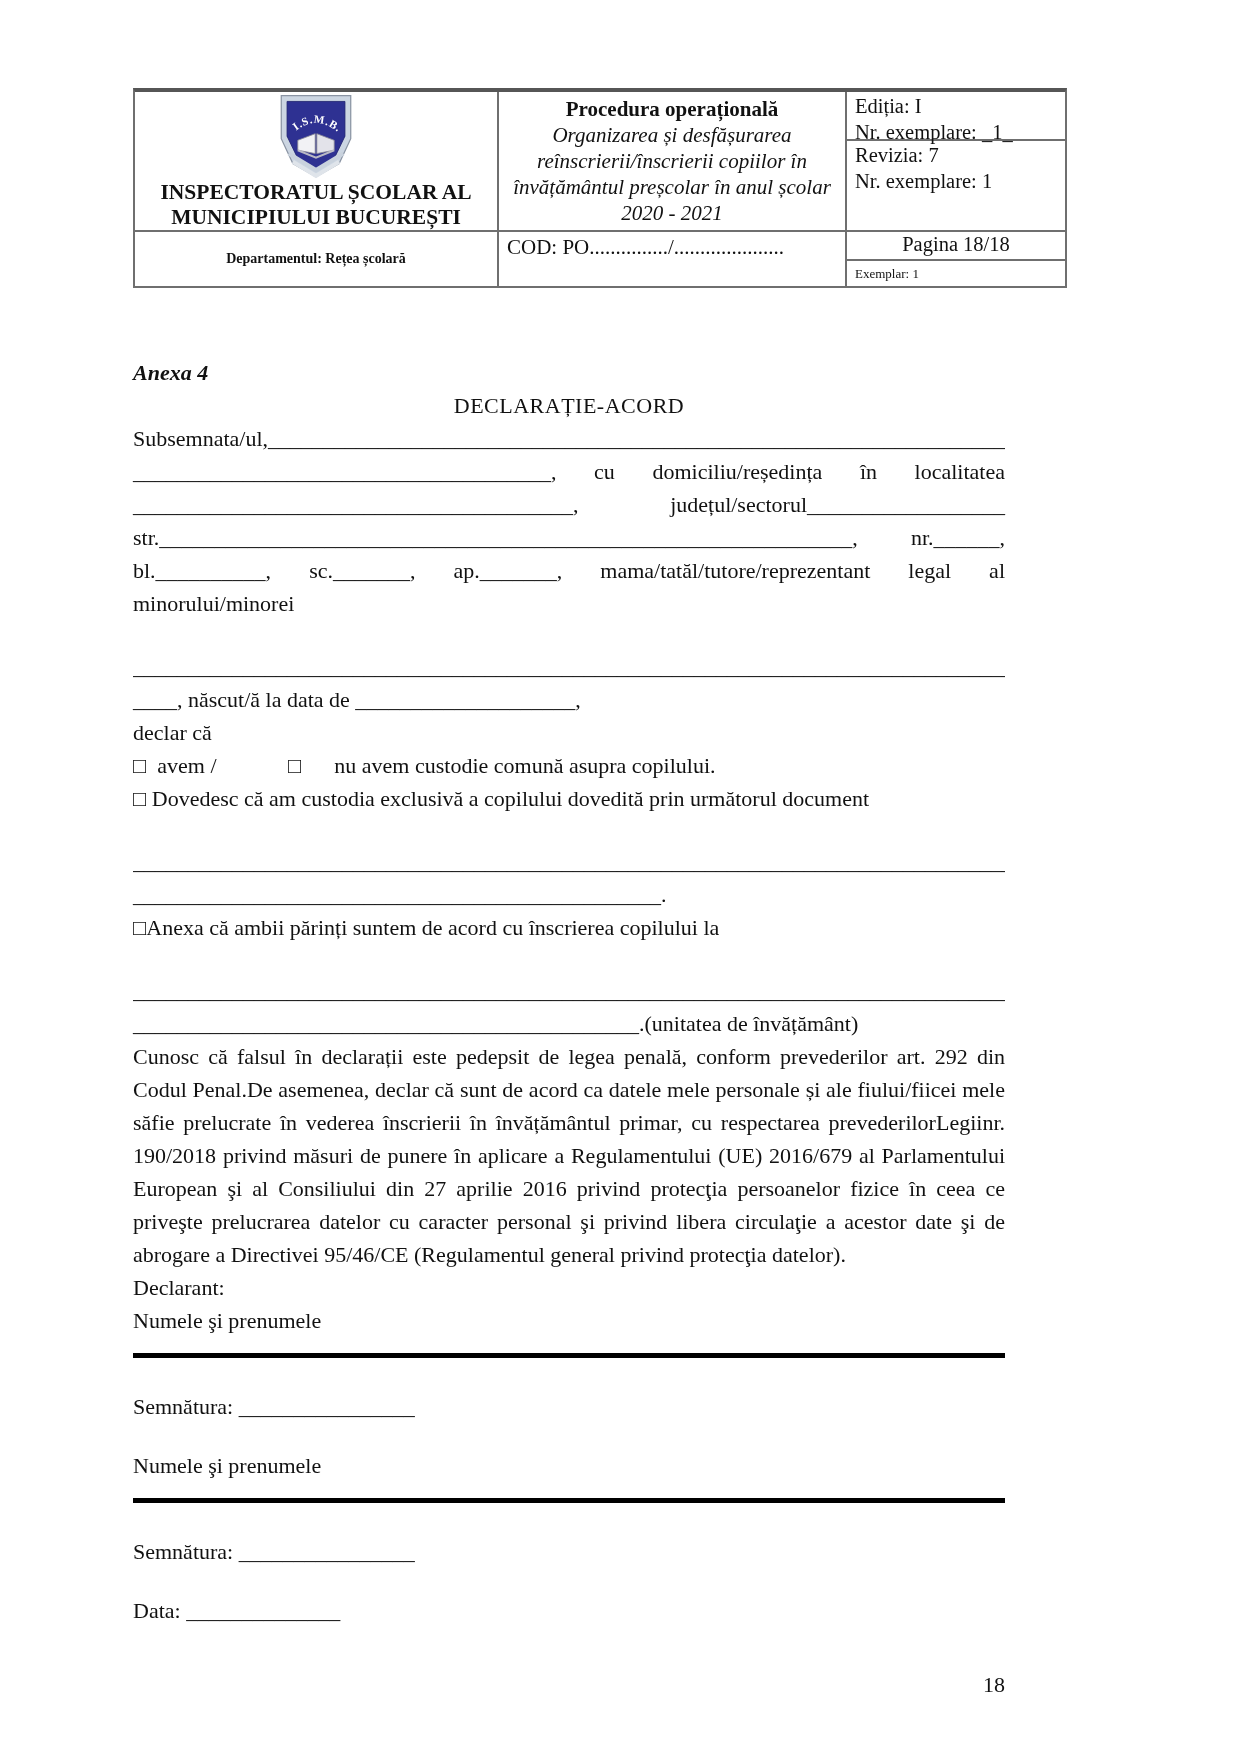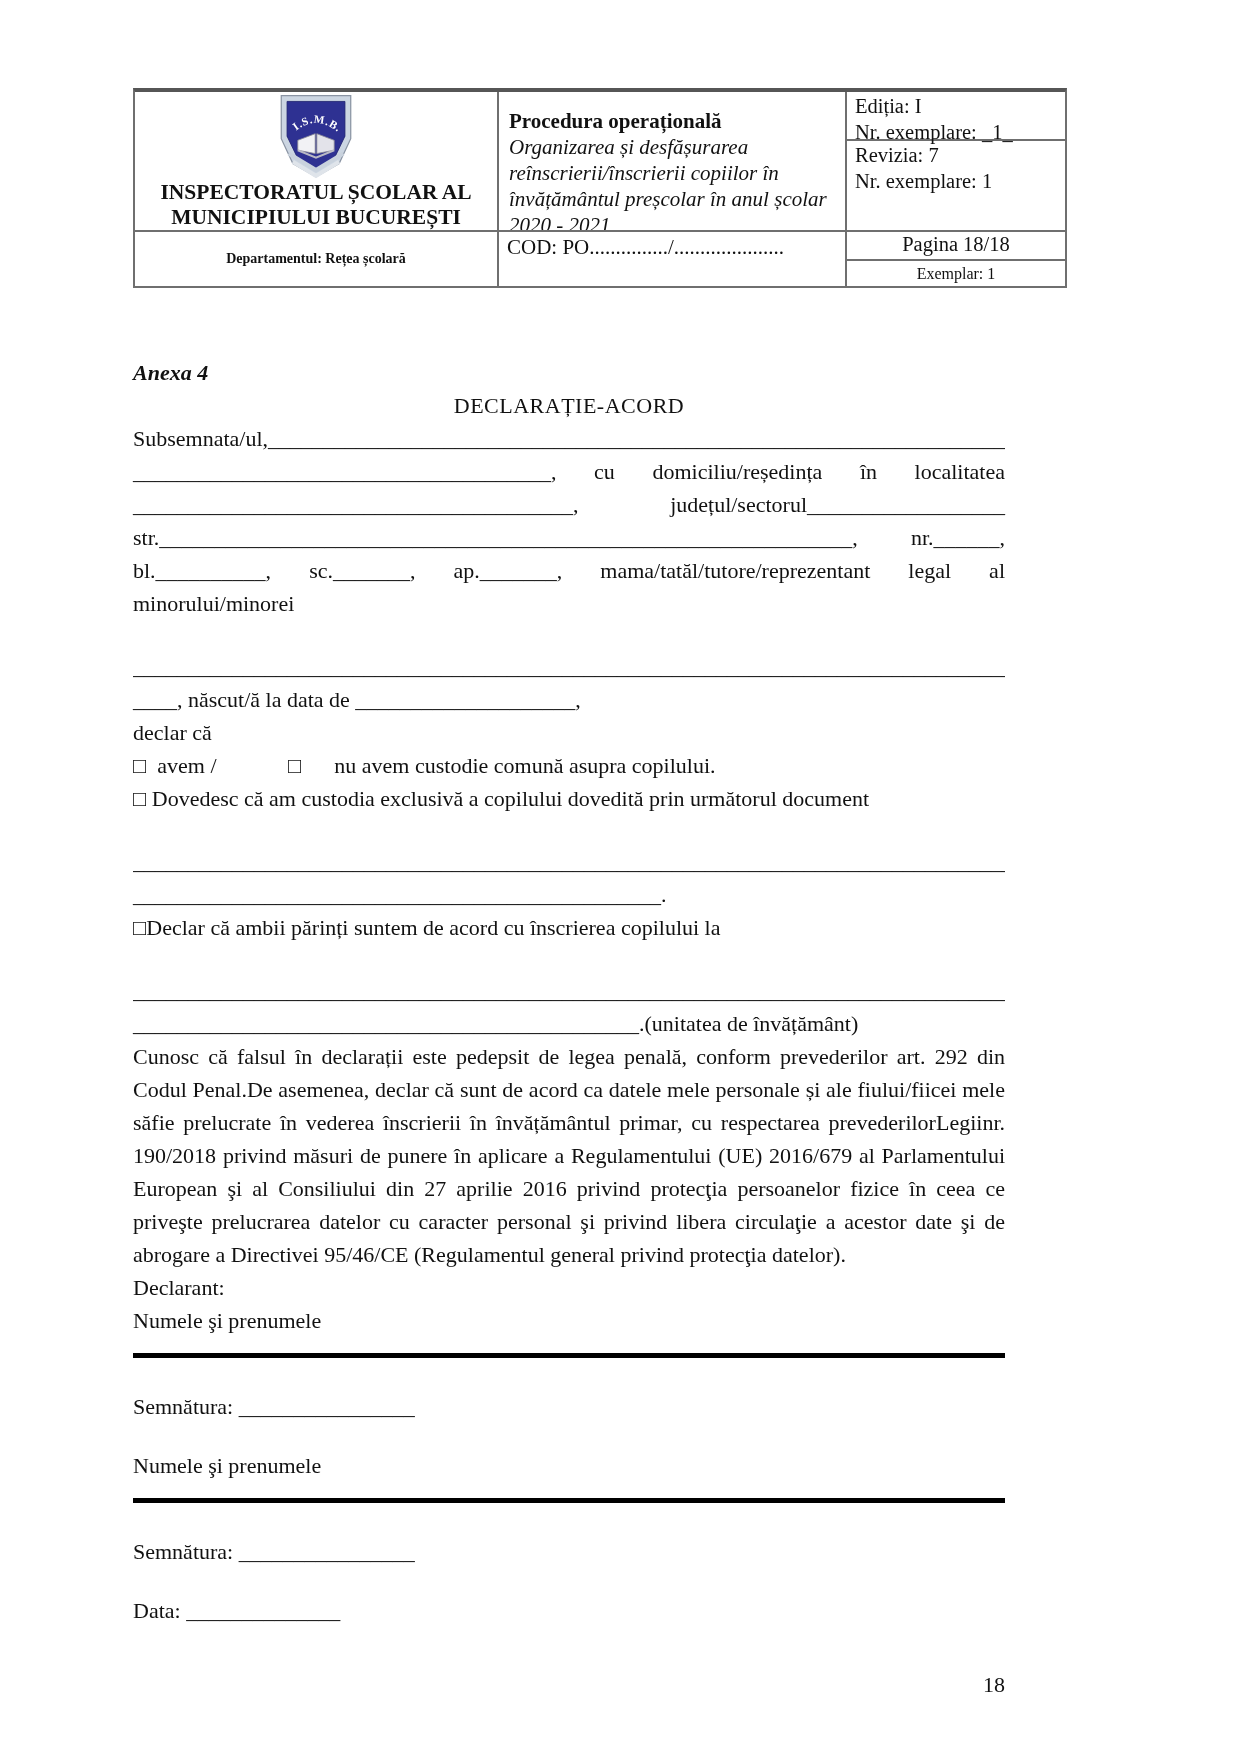--- a/index.html
+++ b/index.html
@@ -19,31 +19,31 @@
     grid-template-rows:140px 54px;
     border:2px solid #6f6f6f;
     border-top:4px solid #565656;
     background:#fff;
   }
   .cell{border-right:2px solid #6f6f6f;border-bottom:2px solid #6f6f6f;box-sizing:border-box;overflow:hidden;}
   .cell:nth-child(3n){border-right:none;}
   .row2{border-bottom:none;}
   .org-cell{display:flex;flex-direction:column;align-items:center;justify-content:flex-start;padding-top:2px;}
   .org-name{font-weight:bold;font-size:21.5px;line-height:25px;text-align:center;padding:0 14px;}
-  .proc-cell{font-size:21px;line-height:26px;padding:16px 10px;}
+  .proc-cell{text-align:center;font-size:21px;line-height:26px;padding:4px 10px;}
   .proc-title{font-weight:bold;}
   .proc-subtitle{font-weight:normal;font-style:italic;}
   .right-stack{display:flex;flex-direction:column;}
   .rcell{padding:1px 8px;font-size:20.5px;line-height:26px;box-sizing:border-box;}
   .rcell-top{height:49px;border-bottom:2px solid #6f6f6f;}
   .rcell-bottom{flex:1;}
   .dept-cell{display:flex;align-items:center;justify-content:center;font-weight:bold;font-size:14px;}
   .cod-cell{font-size:21px;padding:3px 8px;text-align:left;}
   .pagina-cell{height:27px;border-bottom:2px solid #6f6f6f;text-align:center;font-size:20.5px;line-height:25px;}
-  .exemplar-cell{flex:1;font-size:16px;line-height:25px;padding:0 8px;text-align:center;}
+  .exemplar-cell{flex:1;font-size:13px;line-height:25px;padding:0 8px;}
   
   .body-wrap{position:absolute;top:356px;left:133px;width:872px;font-size:22px;line-height:33px;}
   .anexa{font-weight:bold;font-style:italic;}
   .doc-title{text-align:center;letter-spacing:.5px;}
   .fl{min-height:33px;}
   .fill{white-space:nowrap;overflow:hidden;}
   .jl{text-align:justify;text-align-last:justify;}
   .pre{white-space:pre-wrap;font-family:Liberation Serif, serif;}
   .gap{margin-top:30px;}
   .para{text-align:justify;}
@@ -115,21 +115,21 @@
     <div class="fl">minorului/minorei</div>
 
     <div class="fl fill gap">________________________________________________________________________________</div>
     <div class="fl">____, născut/ă la data de ____________________,</div>
     <div class="fl">declar că</div>
     <div class="fl pre">□  avem /             □      nu avem custodie comună asupra copilului.</div>
     <div class="fl">□  Dovedesc că am custodia exclusivă a copilului dovedită prin următorul document</div>
 
     <div class="fl fill gap">________________________________________________________________________________</div>
     <div class="fl">________________________________________________.</div>
-    <div class="fl">□Declar că ambii părinți suntem de acord cu înscrierea copilului la</div>
+    <div class="fl">□Anexa că ambii părinți suntem de acord cu înscrierea copilului la</div>
 
     <div class="fl fill gap">________________________________________________________________________________</div>
     <div class="fl">______________________________________________.(unitatea de învățământ)</div>
 
     <div class="para">Cunosc că falsul în declarații este pedepsit de legea penală, conform prevederilor art. 292 din Codul Penal.De asemenea, declar că sunt de acord ca datele mele personale și ale fiului/fiicei mele săfie prelucrate în vederea înscrierii în învățământul primar, cu respectarea prevederilorLegiinr. 190/2018 privind măsuri de punere în aplicare a Regulamentului (UE) 2016/679 al Parlamentului European şi al Consiliului din 27 aprilie 2016 privind protecţia persoanelor fizice în ceea ce priveşte prelucrarea datelor cu caracter personal şi privind libera circulaţie a acestor date şi de abrogare a Directivei 95/46/CE (Regulamentul general privind protecţia datelor).</div>
     <div class="fl">Declarant:</div>
     <div class="fl">Numele şi prenumele</div>
 
     <div class="sig-divider"></div>
     <div class="fl">Semnătura: ________________</div>

